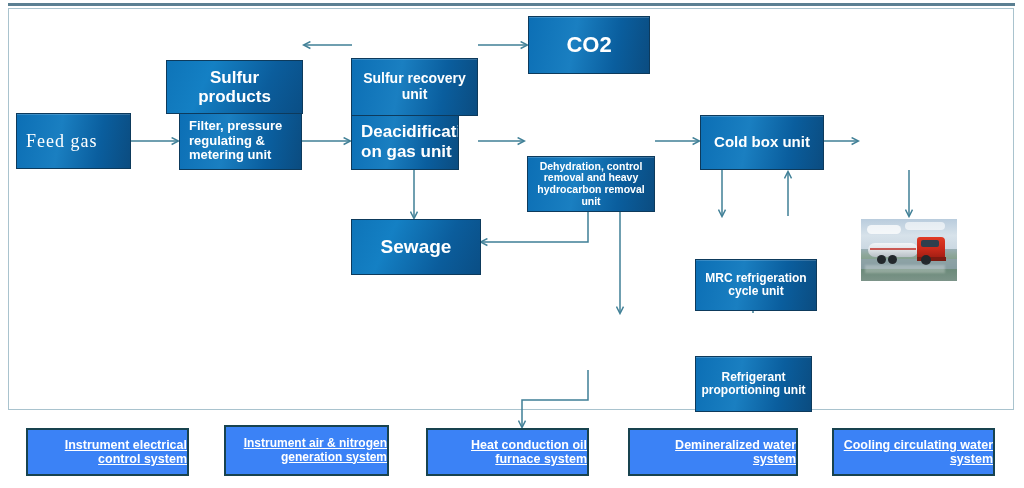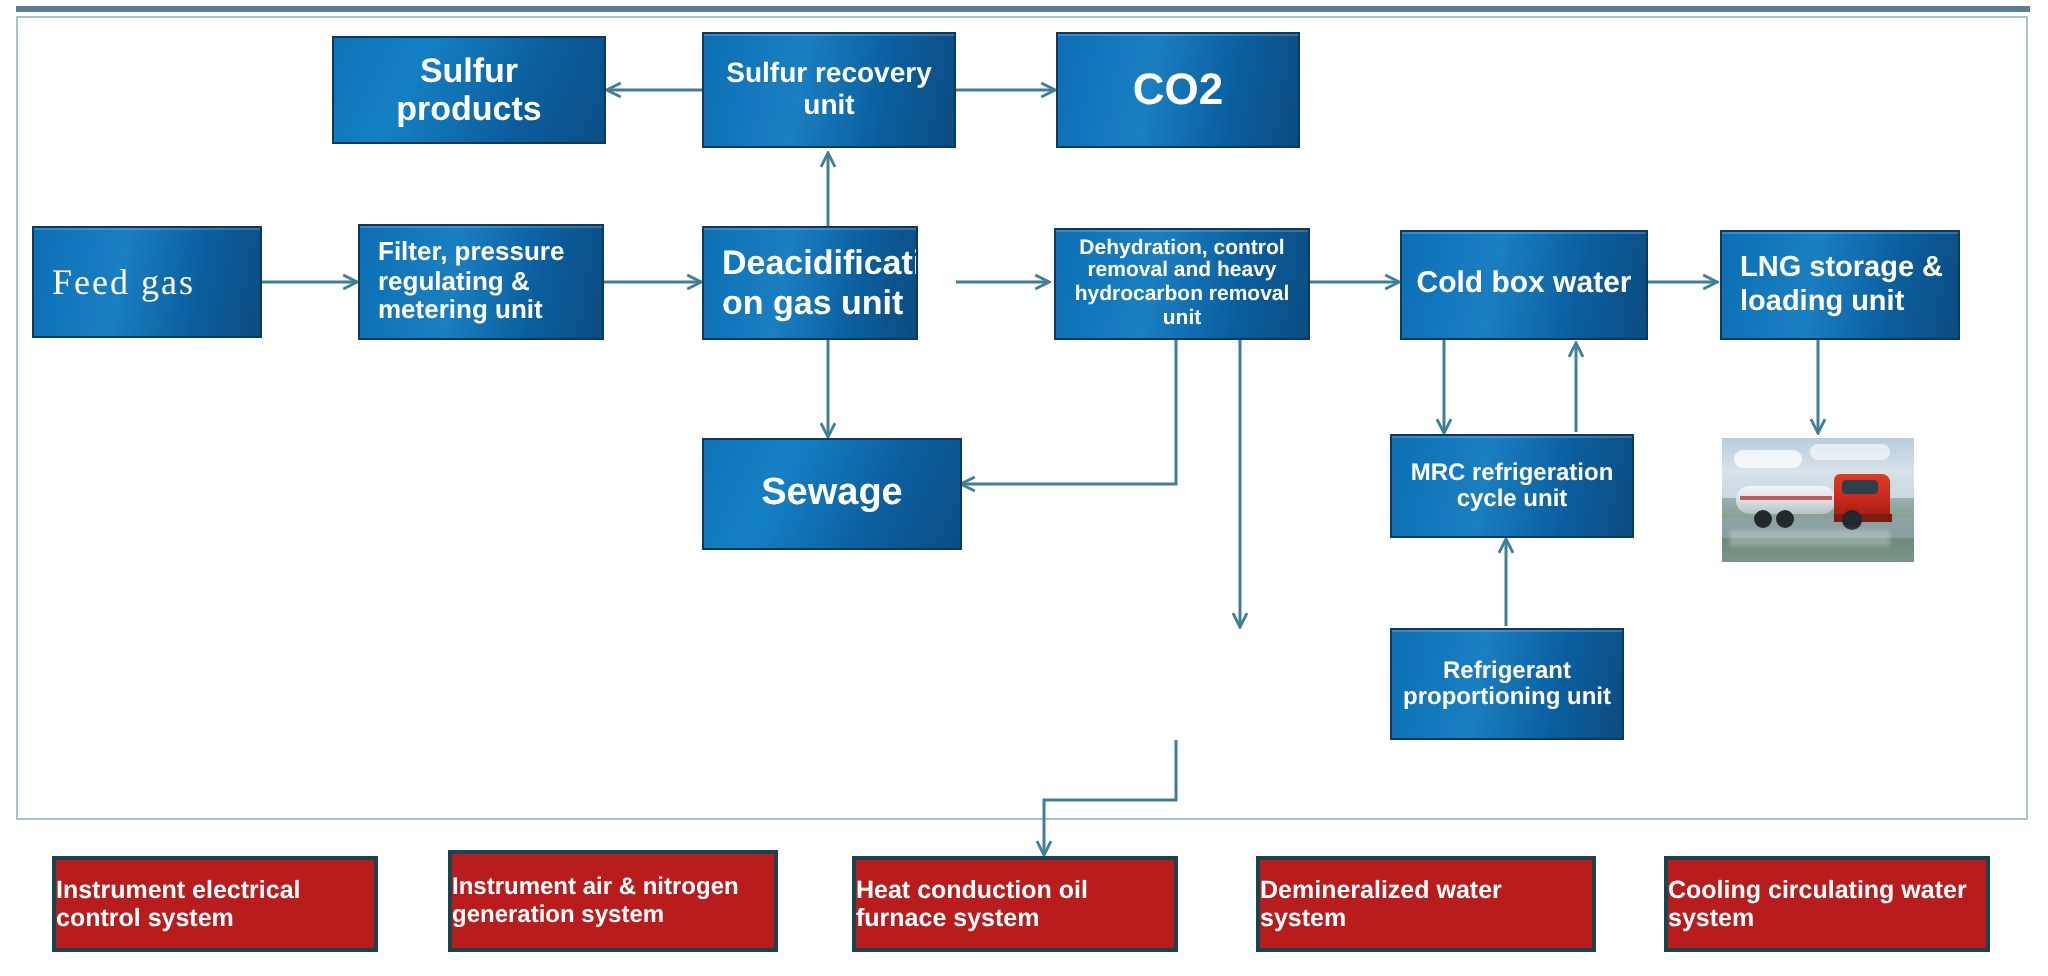--- a/index.html
+++ b/index.html
@@ -37,32 +37,33 @@
     overflow:hidden;
   }
   .blue{
     background:linear-gradient(100deg,#0c6fb5 0%,#1a7fc1 38%,#0a5e9e 72%,#0b4c80 100%);
     box-shadow:inset 0 1px 0 rgba(255,255,255,.18);
   }
   .blue-b{
     background:linear-gradient(115deg,#0e74b8 0%,#1480c4 30%,#0b5d9c 70%,#0a4e85 100%);
   }
   .yellow{
-    background:#b91c1c;
+    background:#3b82f6;
     border:2px solid #18434f;
     color:#ffffff;
     justify-content:center;
-    text-align:left;
+    text-align:right;
     font-weight:bold;
+    text-decoration:underline;
   }
   .ctr{justify-content:center;text-align:center;}
   .lft{justify-content:flex-start;text-align:left;}
   .bold{font-weight:bold;}
   .pad-l{padding-left:9px;padding-right:6px;}
-  .pad-s{padding-left:5px;padding-right:5px;}
+  .pad-s{padding-left:5px;padding-right:5px;margin-top:42px;}
 
   #truck{
     position:absolute;
     left:861px;top:219px;width:96px;height:62px;
     background:
       linear-gradient(180deg,#cfd9e2 0%,#b9c8d6 32%,#9fb2c2 44%,#8ea79a 58%,#7f9b86 72%,#6f8f78 100%);
     overflow:hidden;
     border:0;
   }
   #truck .sky{position:absolute;left:0;top:0;width:96px;height:30px;
@@ -160,26 +161,23 @@
 
   <div class="node blue-b ctr bold" style="left:351px;top:219px;width:130px;height:56px;font-size:19px;">
     <span>Sewage</span>
   </div>
 
   <div class="node blue ctr pad-s bold" style="left:527px;top:114px;width:128px;height:56px;font-size:10.5px;">
     <span>Dehydration, control removal and heavy hydrocarbon removal unit</span>
   </div>
 
   <div class="node blue ctr bold" style="left:700px;top:115px;width:124px;height:55px;font-size:15px;">
-    <span>Cold box water</span>
-  </div>
-
-  <div class="node blue lft pad-l bold" style="left:860px;top:115px;width:120px;height:55px;font-size:14.5px;">
-    <span>LNG storage &amp; loading unit</span>
-  </div>
+    <span>Cold box unit</span>
+  </div>
+
 
   <div class="node blue ctr pad-s bold" style="left:695px;top:217px;width:122px;height:52px;font-size:12px;align-items:center;">
     <span>MRC refrigeration cycle unit</span>
   </div>
 
   <div class="node blue ctr pad-s bold" style="left:695px;top:314px;width:117px;height:56px;font-size:12px;">
     <span>Refrigerant proportioning unit</span>
   </div>
 
 

